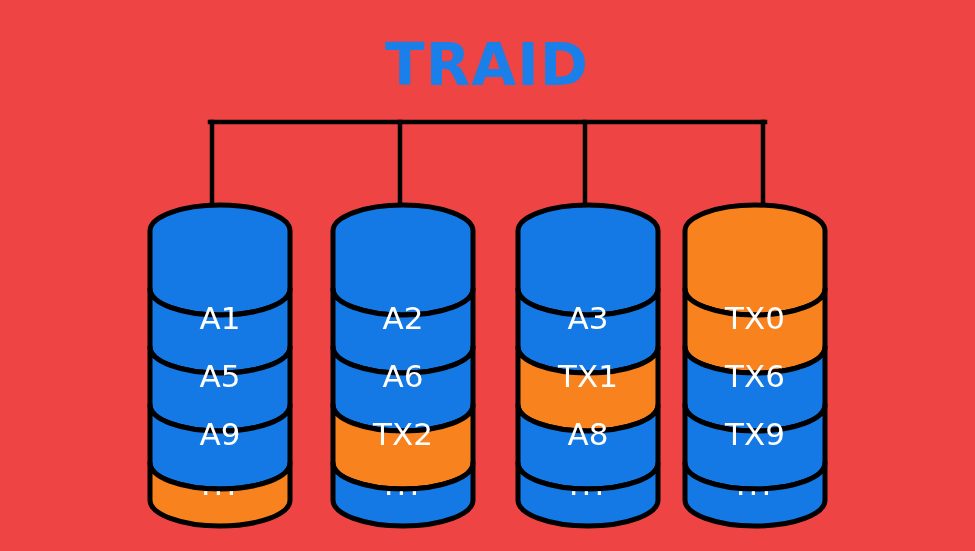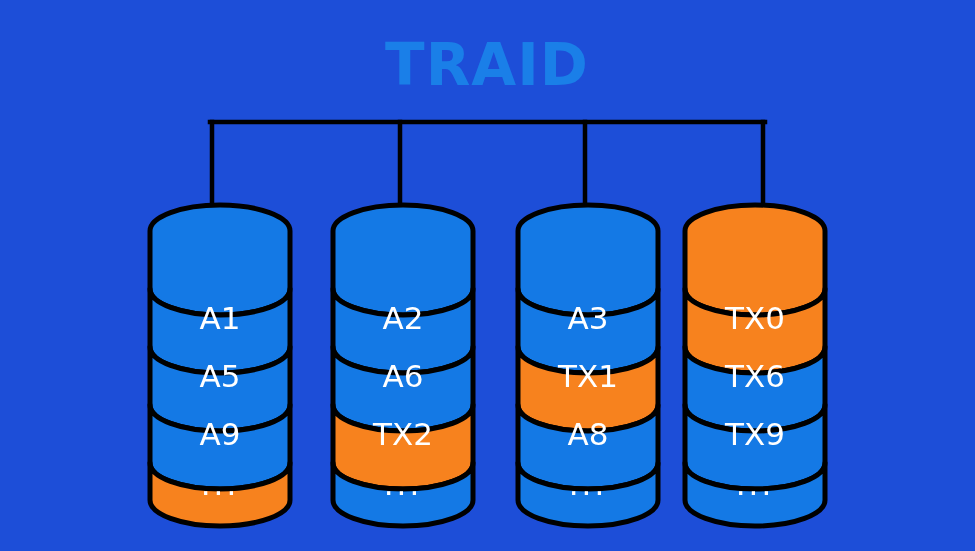--- a/index.html
+++ b/index.html
@@ -10,21 +10,21 @@
   body {
     width: 975px;
     height: 551px;
     overflow: hidden;
     font-family: "DejaVu Sans", "Liberation Sans", sans-serif;
   }
   #stage {
     position: relative;
     width: 975px;
     height: 551px;
-    background: #1d4ed8;
+    background: #ef4444;
   }
   #diagram-svg {
     position: absolute;
     left: 0;
     top: 0;
     width: 975px;
     height: 551px;
     display: block;
   }
   .title-text {

